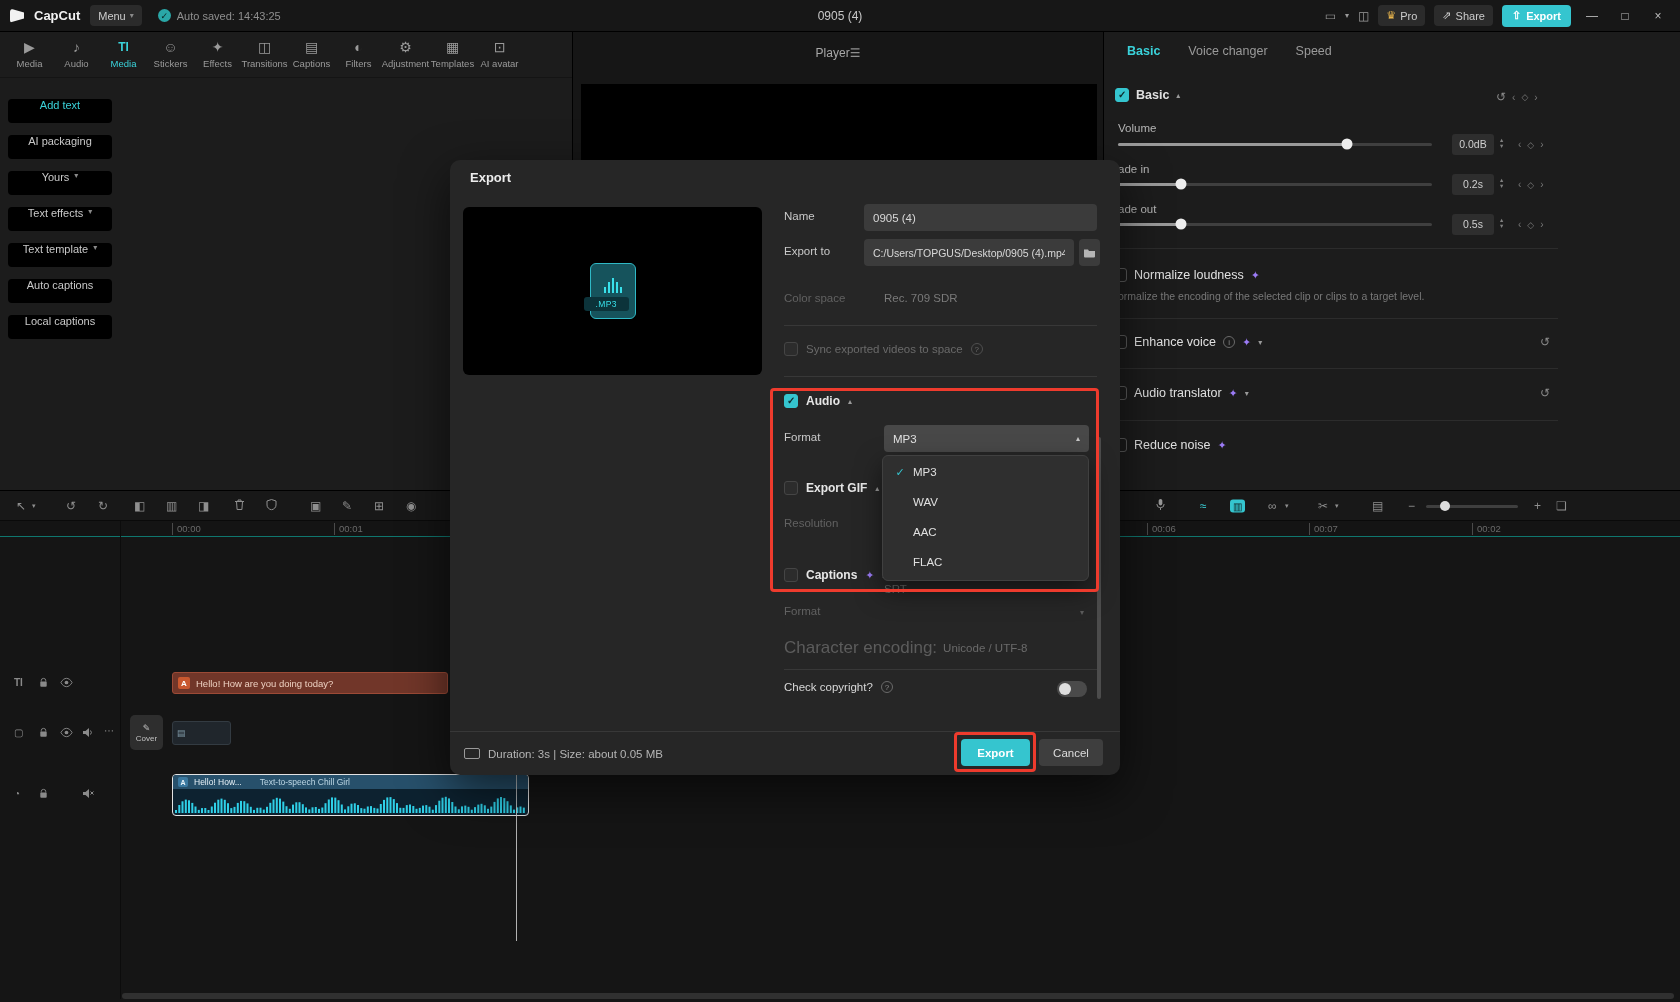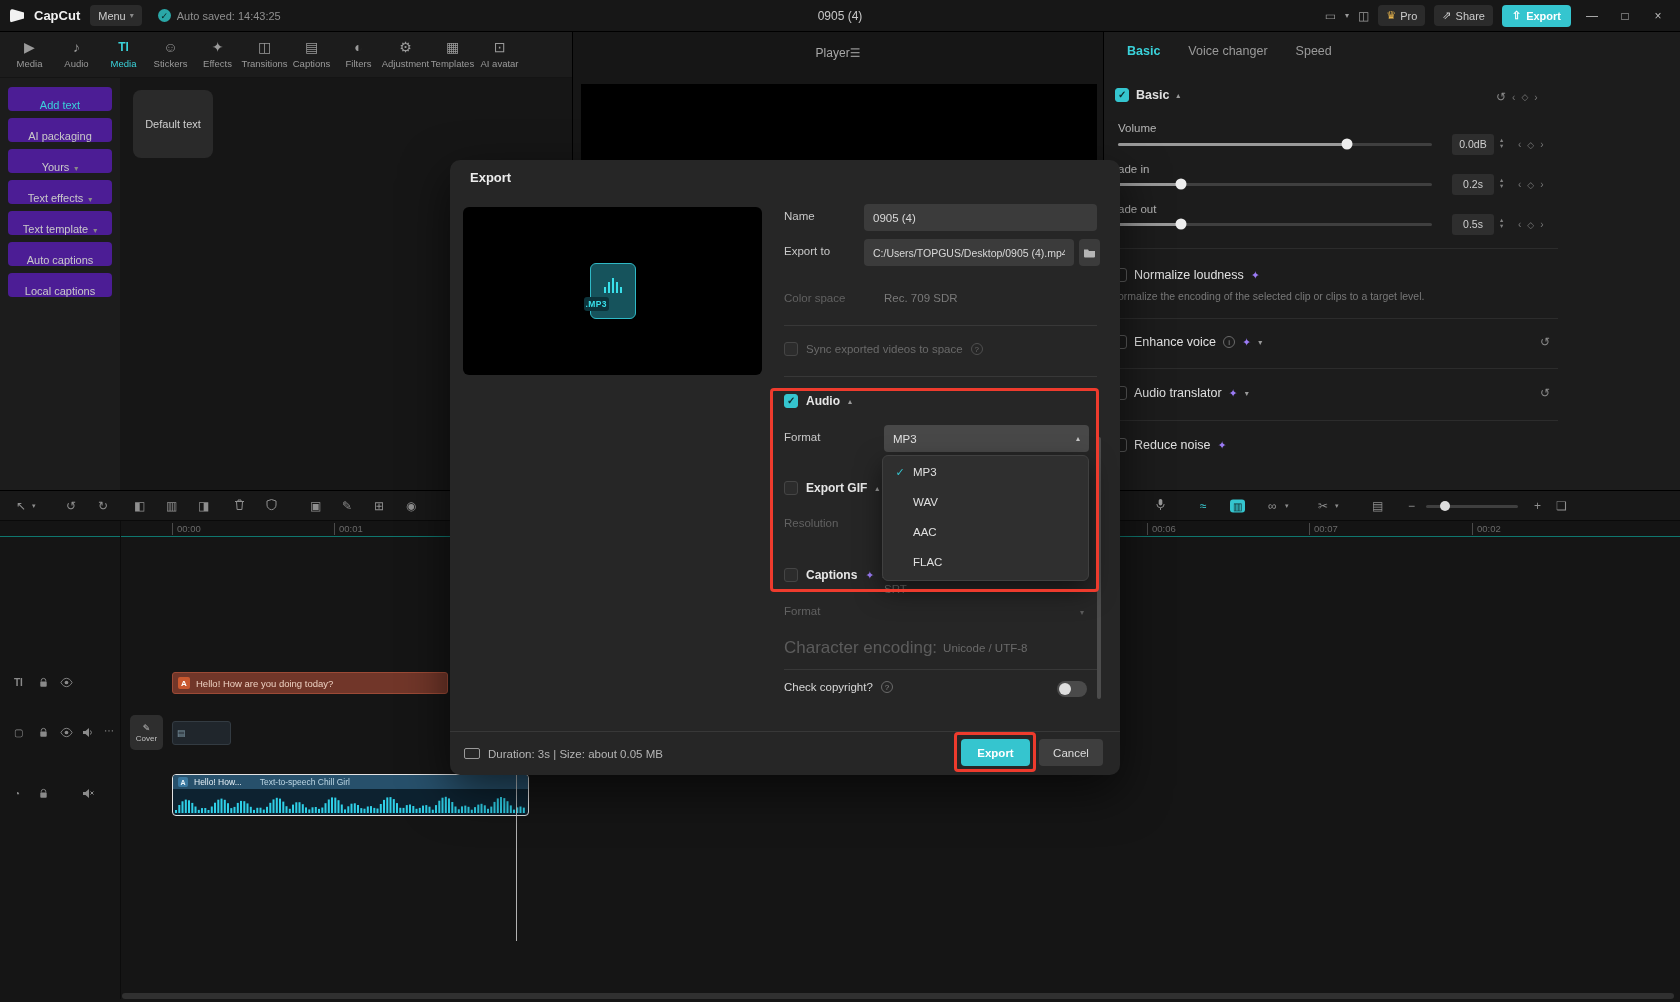--- a/index.html
+++ b/index.html
@@ -21,21 +21,21 @@
   .export-top{height:22px;padding:0 10px;background:#35c5cf;border-radius:4px;display:flex;align-items:center;gap:5px;font-size:11px;font-weight:bold;color:#fff}
 
   
   .left-panel{position:absolute;left:0;top:32px;width:572px;height:458px;background:#1c1c1c}
   .ribbon{position:absolute;left:0;top:0;width:572px;height:46px;display:flex;align-items:center;padding-left:6px;border-bottom:1px solid #141414}
   .rtab{width:47px;display:flex;flex-direction:column;align-items:center;gap:3px;color:#9a9a9a;cursor:default}
   .rtab .g{font-size:14px;line-height:15px}
   .rtab .l{font-size:9.5px;white-space:nowrap}
   .rtab.active{color:#3ad2da}
   .sidebar{position:absolute;left:0;top:46px;width:120px;height:412px;background:#1c1c1c;padding-top:9px}
-  .sb-btn{width:104px;height:24px;margin:0 8px 7px;background:#4c1d95;border-radius:4px;display:flex;align-items:flex-end;justify-content:center;gap:5px;font-size:11px;color:#c9c9c9}
+  .sb-btn{width:104px;height:24px;margin:12px 8px 7px;background:#000000;border-radius:4px;display:flex;align-items:flex-start;justify-content:center;gap:5px;font-size:11px;color:#c9c9c9}
   .sb-btn.teal{color:#3ad2da}
   .sb-chev{font-size:8px;color:#8a8a8a}
   .media-area{position:absolute;left:120px;top:46px;width:452px;height:412px;background:#161616}
   .media-card{position:absolute;left:13px;top:12px;width:80px;height:68px;background:#2a2a2a;border-radius:8px;display:flex;align-items:center;justify-content:center;font-size:11px;color:#cfcfcf}
 
   
   .player{position:absolute;left:572px;top:32px;width:532px;height:458px;background:#161616;border-left:1px solid #000;border-right:1px solid #000}
   .player-head{height:42px;display:flex;align-items:center;justify-content:center;padding:0 20px;font-size:12px;color:#a8a8a8}
   .player-video{position:absolute;left:8px;top:52px;width:516px;height:398px;background:#000}
 
@@ -88,21 +88,21 @@
   .aclip-head .t2{font-size:8.5px;color:#bcd6e4;margin-left:12px;white-space:nowrap}
   .hscroll{position:absolute;left:122px;top:502px;width:1552px;height:6px;background:#303030;border-radius:3px}
 
   
   .modal{position:absolute;left:450px;top:160px;width:670px;height:615px;background:#262626;border-radius:10px;box-shadow:0 16px 48px rgba(0,0,0,.6);z-index:100}
   .m-title{position:absolute;left:20px;top:10px;font-size:13px;font-weight:bold;color:#ececec}
   .preview{position:absolute;left:13px;top:47px;width:299px;height:168px;background:#000;border-radius:6px;display:flex;align-items:center;justify-content:center}
   .mp3icon{width:46px;height:56px;background:#16535c;border:1.5px solid #2fb9c6;border-radius:6px;position:relative}
   .mp3bars{position:absolute;left:50%;top:14px;transform:translateX(-50%);display:flex;gap:2px;align-items:flex-end;height:15px}
   .mp3bars i{width:2px;background:#39e0ea;display:block}
-  .mp3badge{position:absolute;left:-7px;bottom:7px;background:#0c333a;color:#39e0ea;font-size:8.5px;font-weight:bold;padding:2px 2px;border-radius:3px;letter-spacing:.4px}
+  .mp3badge{position:absolute;left:-7px;bottom:7px;background:#0c333a;color:#39e0ea;font-size:8.5px;font-weight:normal;padding:2px 12px;border-radius:3px;letter-spacing:.4px}
   .f-label{position:absolute;left:334px;font-size:11.5px;color:#c9c9c9}
   .f-label.dim{color:#616161}
   .f-value{position:absolute;font-size:11.5px;color:#7a7a7a}
   .f-input{position:absolute;height:27px;background:#3b3b3b;border:none;border-radius:4px;color:#d8d8d8;font-size:11.5px;padding:0 9px;font-family:"Liberation Sans",sans-serif}
   .mdiv{position:absolute;left:334px;width:313px;height:1px;background:#383838}
   .mrow{position:absolute;display:flex;align-items:center;gap:8px}
   .mrow .b{font-size:12px;font-weight:bold;color:#e6e6e6}
   .select{position:absolute;left:434px;width:205px;height:27px;background:#484848;border-radius:4px;display:flex;align-items:center;justify-content:space-between;padding:0 9px;font-size:11.5px;color:#e2e2e2}
   .menu{position:absolute;left:432px;top:295px;width:207px;height:126px;background:#2f2f2f;border:1px solid #404040;border-radius:6px;box-shadow:0 10px 26px rgba(0,0,0,.5);padding-top:1px;z-index:5}
   .menu .opt{height:30px;display:flex;align-items:center;padding:0 10px;gap:6px;font-size:11.5px;color:#e0e0e0}
@@ -222,25 +222,20 @@
           <span>Text template</span>
           <span class="sb-chev">▾</span>
         </div>
       <div class="sb-btn">
           <span>Auto captions</span>
         </div>
       <div class="sb-btn">
           <span>Local captions</span>
         </div>
     </nav>
-    <div class="media-area">
-      <div class="media-card">
-          <span>Default text</span>
-        </div>
-    </div>
   </section>
 
   <section class="player">
     <div class="player-head">
       <span>Player</span>
       <span style="color:#8f8f8f">☰</span>
     </div>
     <div class="player-video"></div>
   </section>
 

